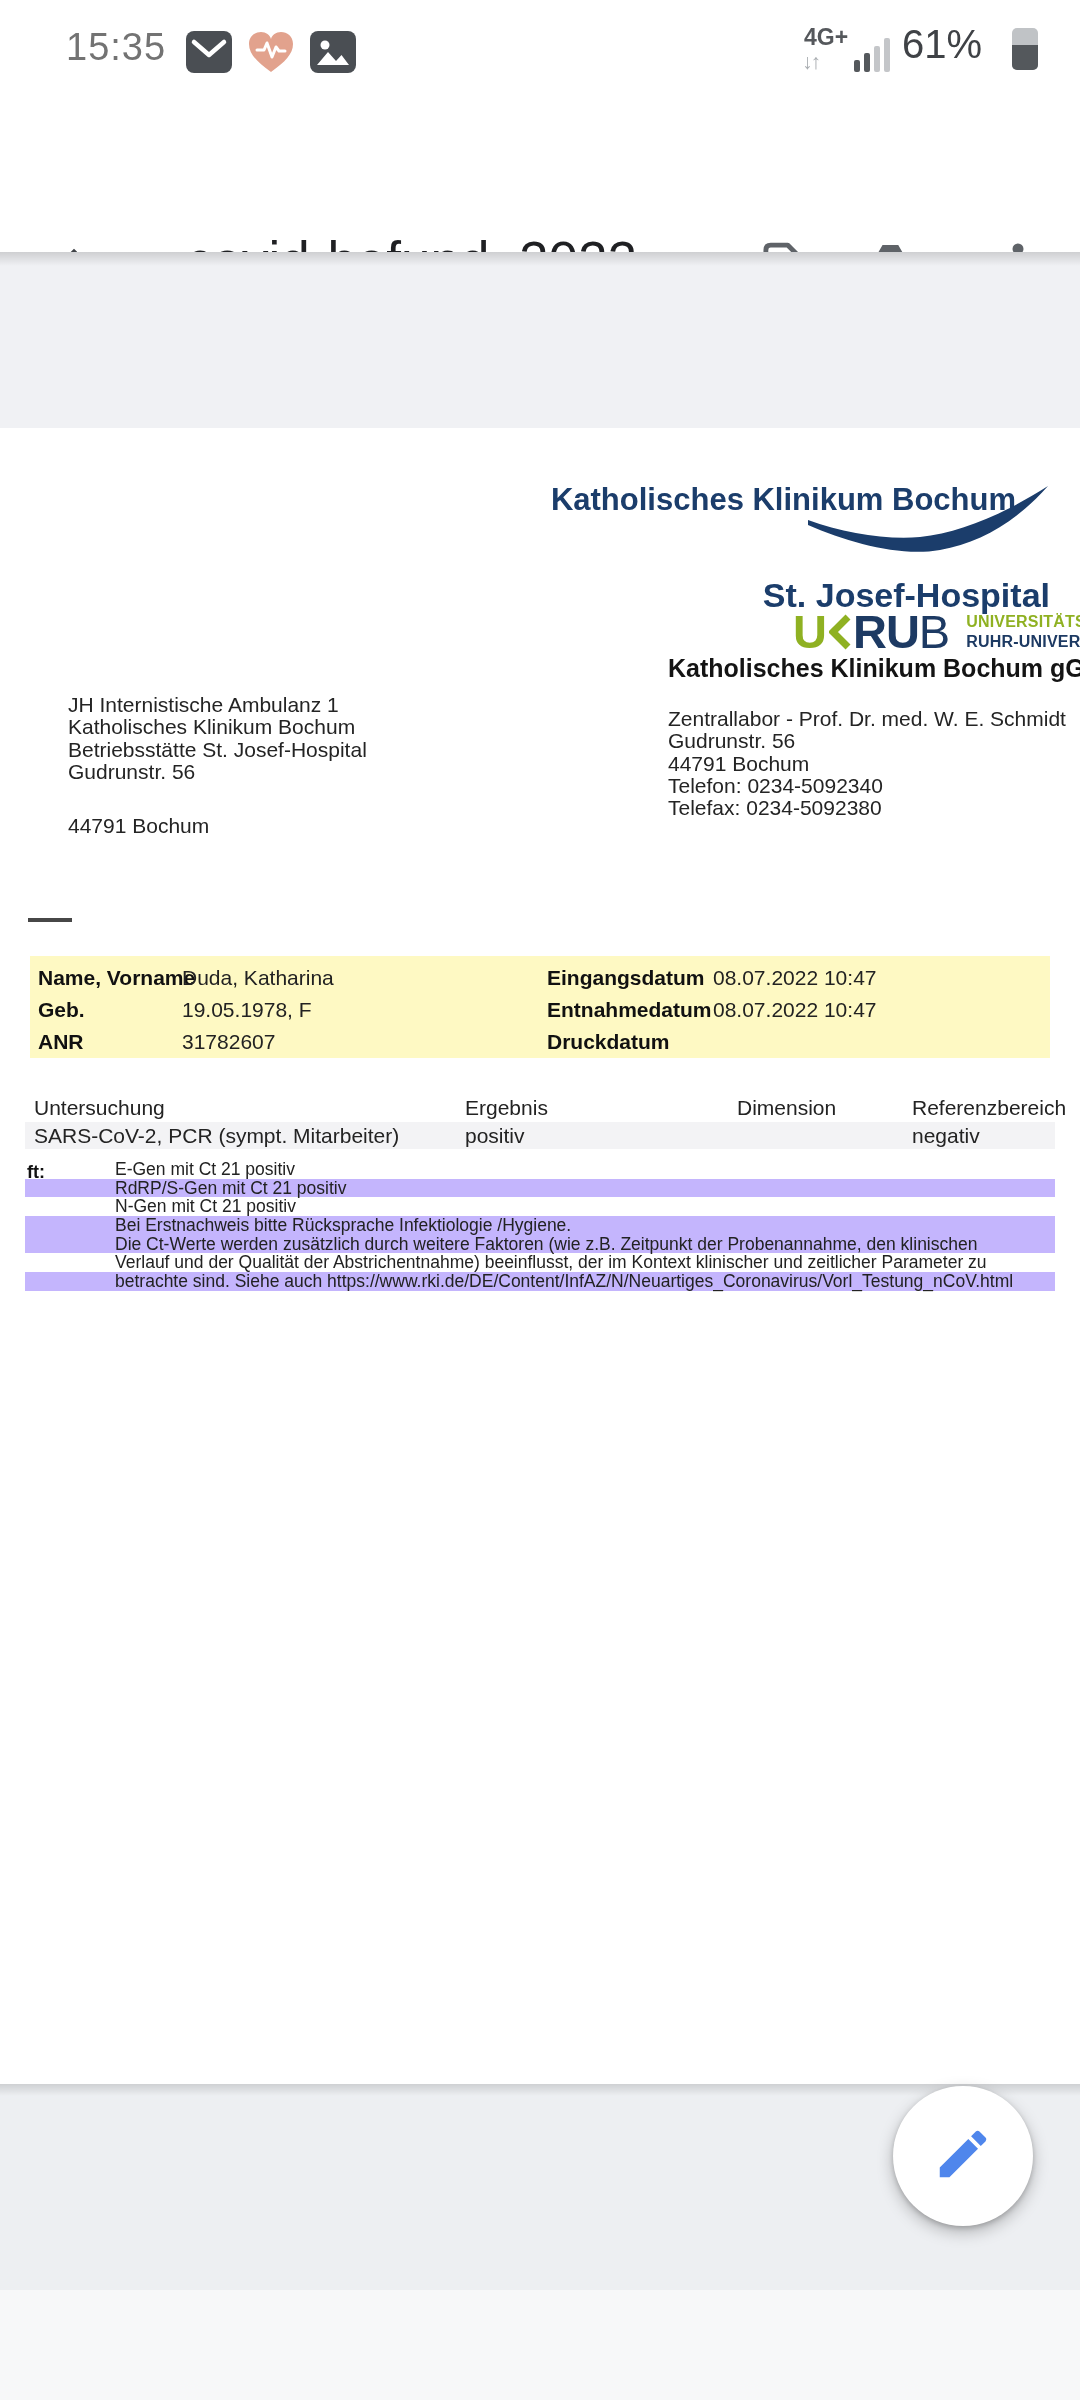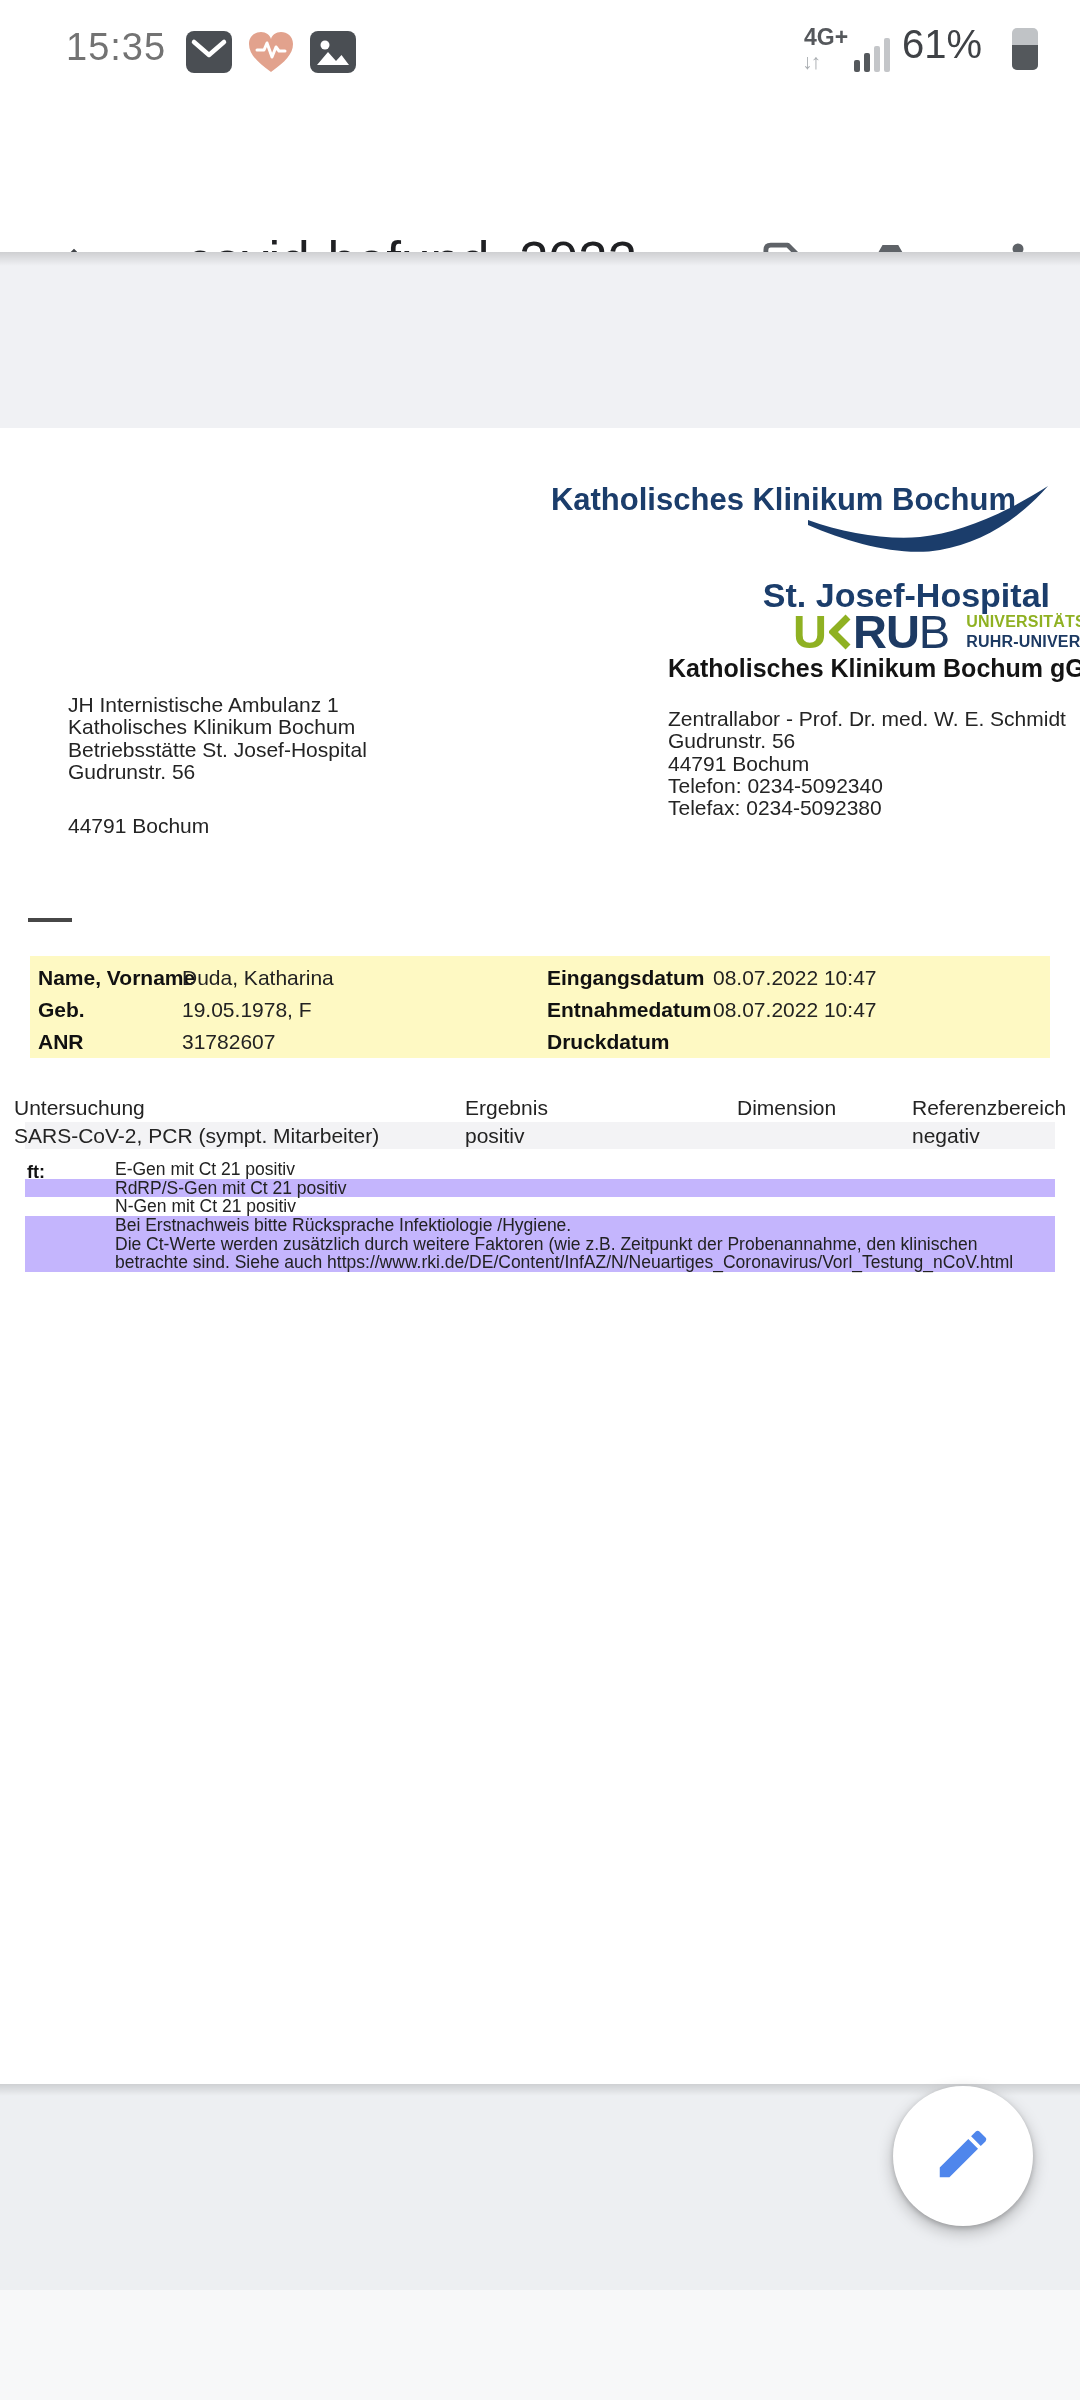--- a/index.html
+++ b/index.html
@@ -61,21 +61,21 @@
   .patient-panel{left:30px;top:528px;width:1020px;height:102px;background:#fef9c3;}
   .p-row{position:absolute;left:0;width:100%;height:22px;font-size:21px;}
   .p-row .l1{position:absolute;left:8px;font-weight:bold;color:#111;}
   .p-row .v1{position:absolute;left:152px;color:#222;}
   .p-row .l2{position:absolute;left:517px;font-weight:bold;color:#111;}
   .p-row .v2{position:absolute;left:683px;color:#222;}
 
   .res-head{top:668px;font-size:21px;color:#232323;}
   .res-row-bg{left:25px;top:694px;width:1030px;height:27px;background:#f3f3f5;}
   .res-row{top:696px;font-size:21px;color:#232323;}
-  .c-unt{left:14px;} .c-erg{left:465px;} .c-dim{left:737px;} .c-ref{left:912px;text-align:center;}
+  .c-unt{left:34px;} .c-erg{left:465px;} .c-dim{left:737px;} .c-ref{left:912px;text-align:center;}
   .res-cell{position:absolute;top:0;white-space:nowrap;}
 
   .ft-label{left:27px;top:734px;font-size:18px;font-weight:bold;color:#111;}
   .ft-block{left:25px;top:732px;width:1030px;}
   .ft-line{height:18.7px;font-size:17.5px;line-height:18.7px;color:#222;padding-left:90px;white-space:nowrap;}
   .ft-line.stripe{background:#c4b5fd;}
 
   
   .below-page{left:0;top:2084px;width:1080px;height:206px;background:#edeff2;}
   .below-page::before{content:"";position:absolute;left:0;top:0;width:100%;height:12px;
@@ -254,20 +254,21 @@
       <span class="res-cell c-ref">negativ</span>
     </div>
 
     <div class="abs ft-label">ft:</div>
     <div class="abs ft-block">
       <div class="ft-line">E-Gen mit Ct 21 positiv</div>
       <div class="ft-line stripe">RdRP/S-Gen mit Ct 21 positiv</div>
       <div class="ft-line">N-Gen mit Ct 21 positiv</div>
       <div class="ft-line stripe">Bei Erstnachweis bitte Rücksprache Infektiologie  /Hygiene.</div>
       <div class="ft-line stripe">Die Ct-Werte werden zusätzlich durch weitere Faktoren (wie z.B. Zeitpunkt der Probenannahme, den klinischen</div>
+      <div class="ft-line">Verlauf und der Qualität der Abstrichentnahme) beeinflusst, der im Kontext klinischer und zeitlicher Parameter zu</div>
       <div class="ft-line stripe">betrachte sind. Siehe auch https://www.rki.de/DE/Content/InfAZ/N/Neuartiges_Coronavirus/Vorl_Testung_nCoV.html</div>
     </div>
   </div>
 
   <div class="abs below-page"></div>
 
   <div class="abs fab">
     <span>
       <svg width="62" height="62" viewBox="0 0 24 24">
           <path d="M3 17.25V21h3.75L17.81 9.94l-3.75-3.75L3 17.25zM20.71 7.04c.39-.39.39-1.02 0-1.41l-2.34-2.34c-.39-.39-1.02-.39-1.41 0l-1.83 1.83 3.75 3.75 1.91-1.83z" fill="#4f86ec"></path>

